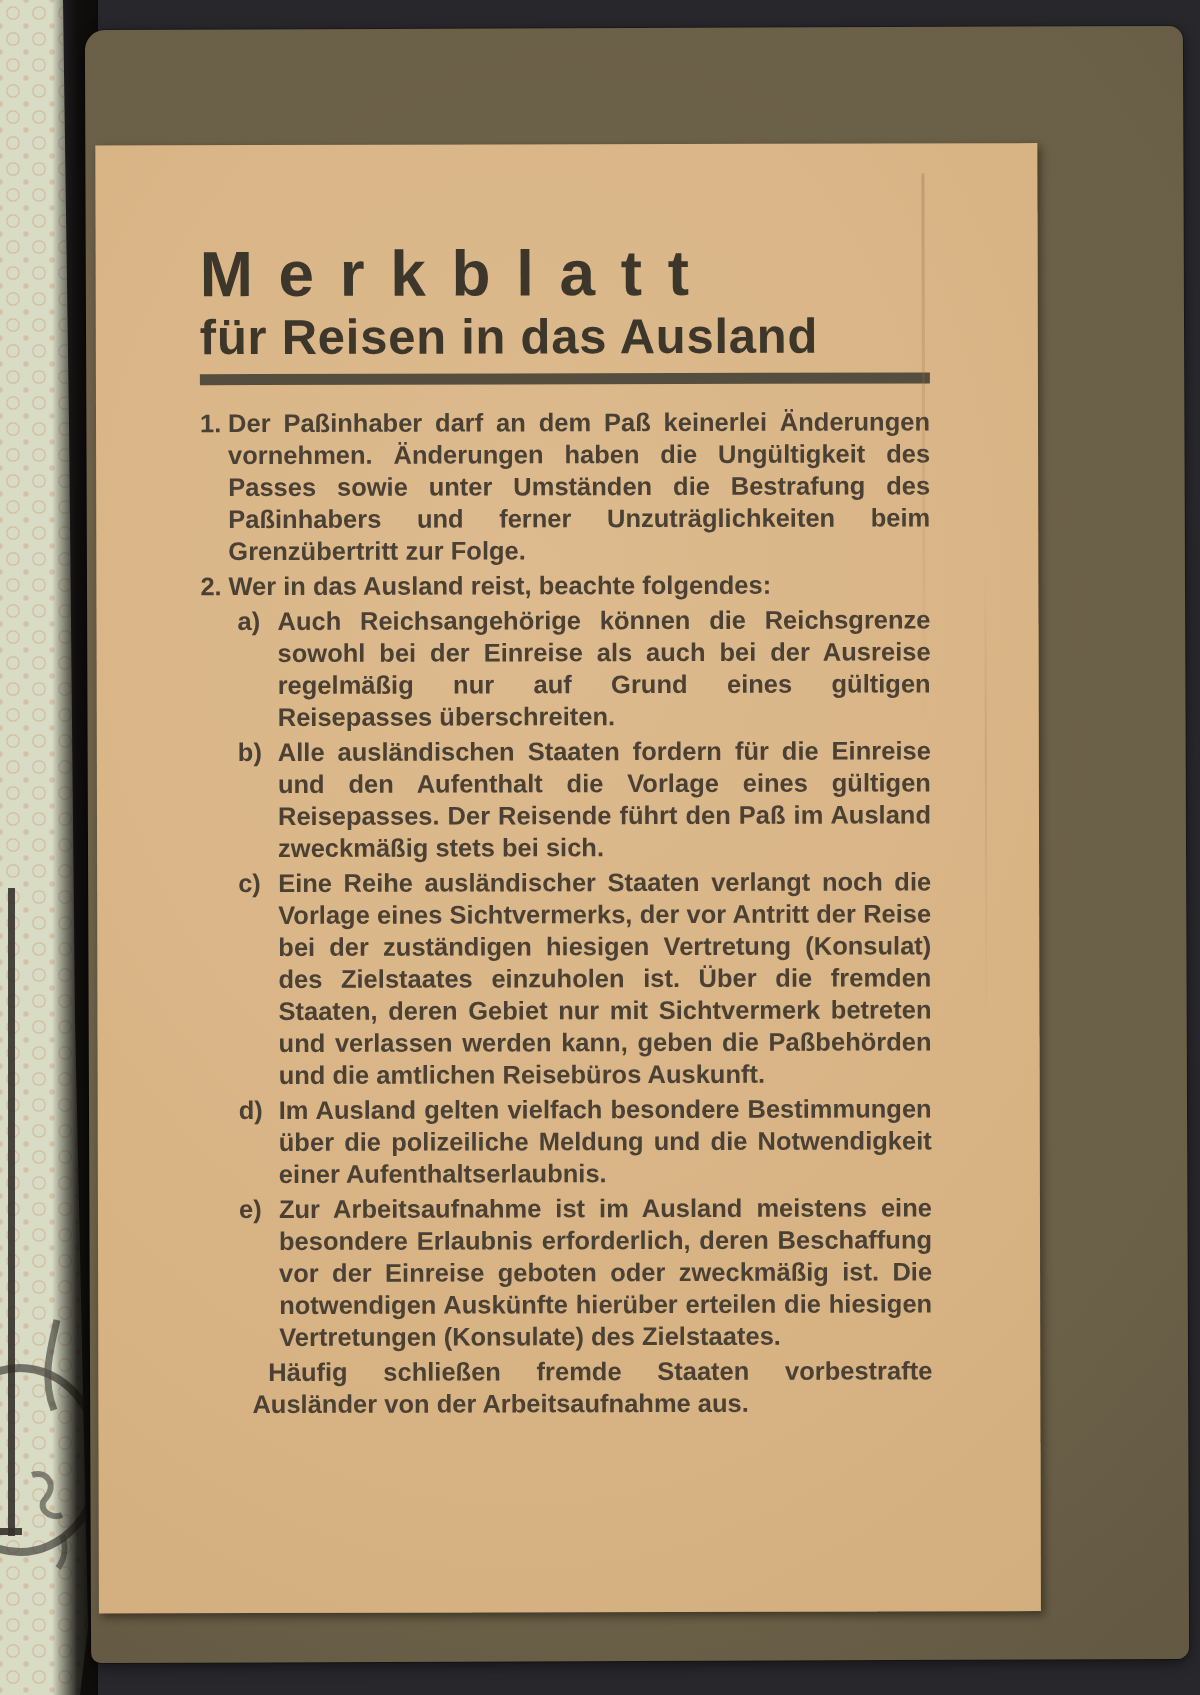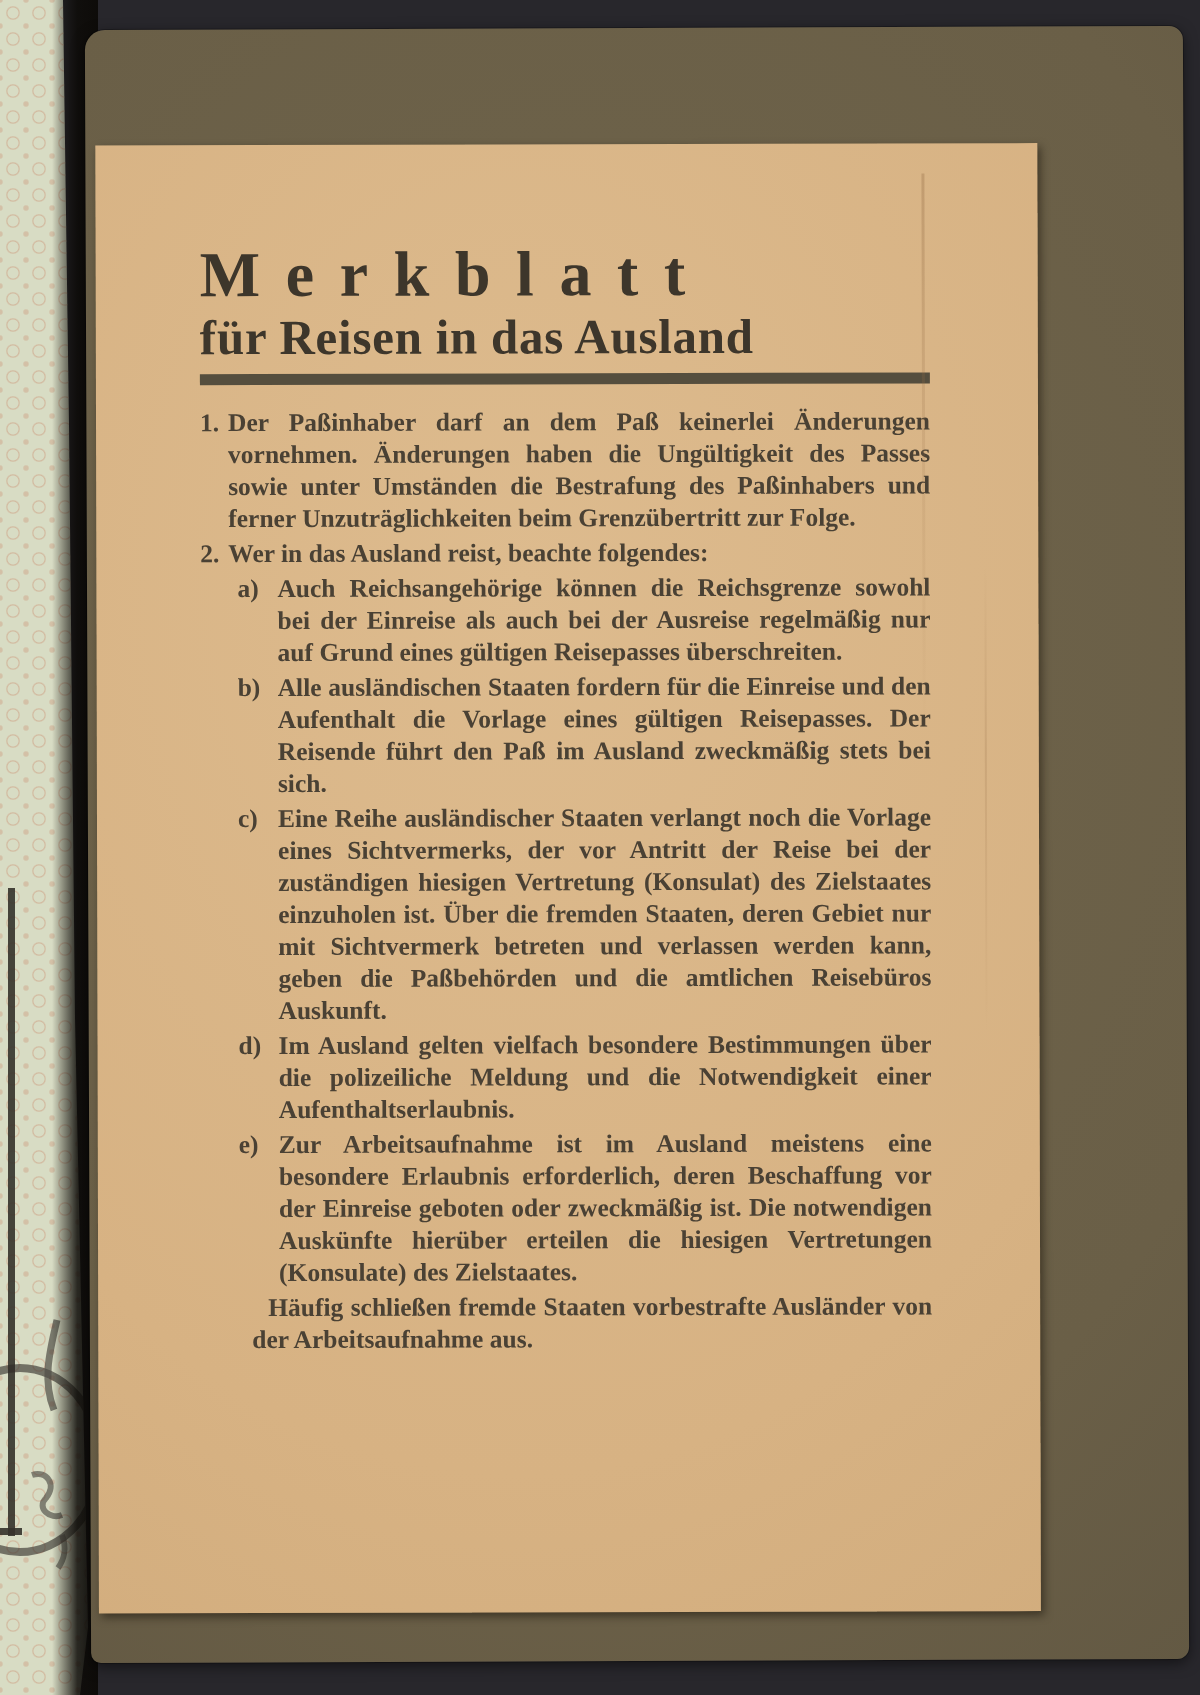--- a/index.html
+++ b/index.html
@@ -1,19 +1,19 @@
 <!DOCTYPE html>
 <html><head>
 <meta charset="utf-8">
 <style>
   html,body{margin:0;padding:0;background:#1c1b1f;}
   .stage{
     position:relative;width:1200px;height:1695px;overflow:hidden;
     background:#28272c;
-    font-family:Liberation Serif, serif;
+    font-family:Liberation Sans, sans-serif;
   }
   
   .page-edge{
     position:absolute;left:0;top:0;width:96px;height:1695px;
     background-color:#d8dcc4;
     background-image:
       radial-gradient(circle, rgba(205,158,130,0) 5px, rgba(205,158,130,.55) 6px, rgba(205,158,130,0) 7.5px),
       radial-gradient(circle, rgba(205,158,130,.45) 2px, rgba(205,158,130,0) 3.5px);
     background-size:26px 26px,26px 26px;
     background-position:0 0,13px 13px;

